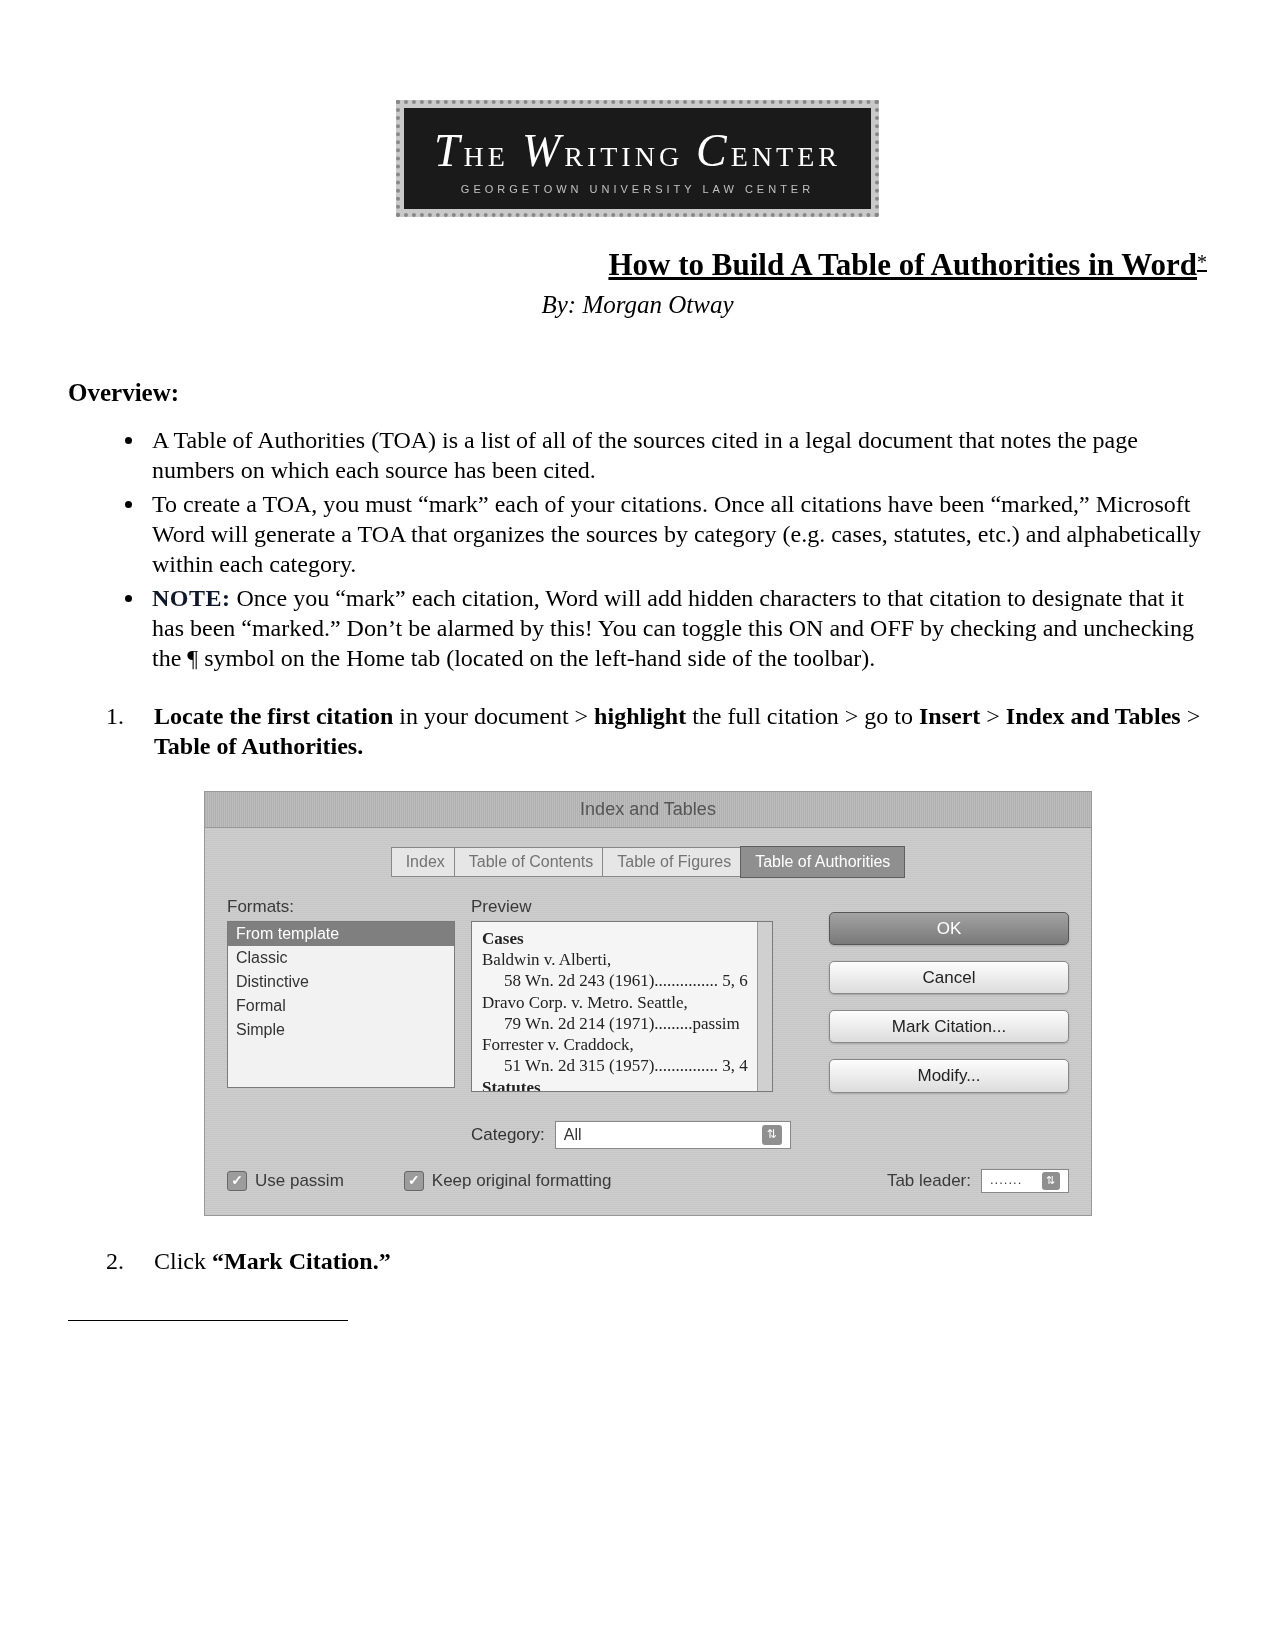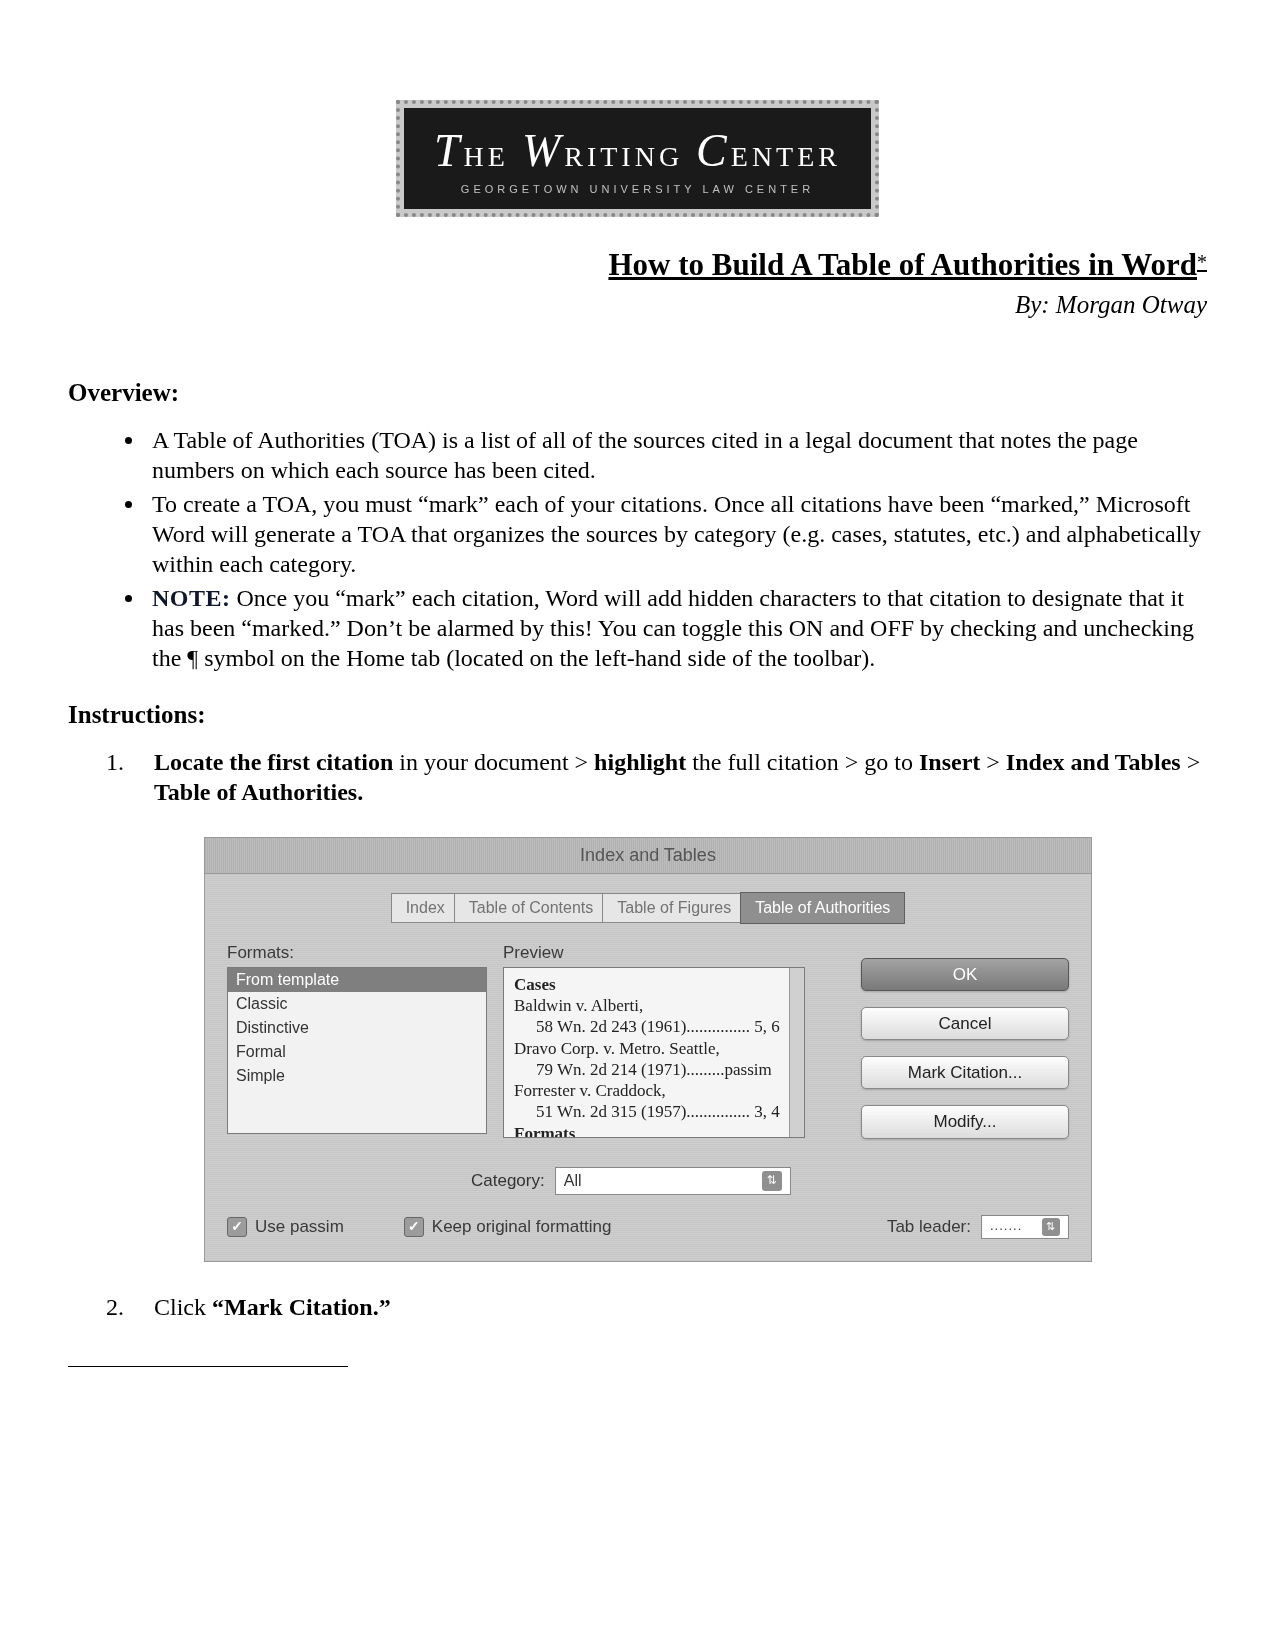--- a/index.html
+++ b/index.html
@@ -54,21 +54,21 @@
     font-weight: bold;
     text-decoration: underline;
     display: inline;
   }
   .asterisk {
     font-size: 20px;
     vertical-align: super;
     text-decoration: underline;
   }
   .byline {
-    text-align: right;
+    text-align: center;
     font-style: italic;
     font-size: 25px;
     margin-bottom: 60px;
   }
   .section-heading {
     font-weight: bold;
     font-size: 25px;
     margin: 20px 0 18px 0;
   }
   ul.bullets {
@@ -135,21 +135,21 @@
     background: #8a8f97;
     color: #fff;
     border-color: #5a5f67;
     padding: 5px 14px;
   }
   .dlg-row {
     display: flex;
     gap: 16px;
     align-items: flex-start;
   }
-  .dlg-col-formats { width: 260px; }
+  .dlg-col-formats { width: 228px; }
   .dlg-col-preview { width: 302px; }
   .dlg-col-buttons { flex: 1; padding-left: 40px; }
   .dlg-label {
     font-size: 17px;
     margin-bottom: 4px;
     color: #3a3a3a;
   }
   .formats-list {
     background: #f2f2f2;
     border: 1px solid #7a7a7a;
@@ -323,21 +323,20 @@
   <div class="byline">By: Morgan Otway</div>
 
   <div class="section-heading">Overview:</div>
 
   <ul class="bullets">
     <li><span>A Table of Authorities (TOA) is a list of all of the sources cited in a legal document that notes the page numbers on which each source has been cited.</span></li>
     <li><span>To create a TOA, you must “mark” each of your citations. Once all citations have been “marked,” Microsoft Word will generate a TOA that organizes the sources by category (e.g. cases, statutes, etc.) and alphabetically within each category.</span></li>
     <li><span class="noteword">NOTE:</span> <span>Once you “mark” each citation, Word will add hidden characters to that citation to designate that it has been “marked.” Don’t be alarmed by this! You can toggle this ON and OFF by checking and unchecking the ¶ symbol on the Home tab (located on the left-hand side of the toolbar).</span></li>
   </ul>
 
-  <div class="section-heading">Instructions:</div>
 
   <ol class="steps">
     <li>
       <span class="bold">Locate the first citation</span><span> in your document &gt; </span><span class="bold">highlight</span><span> the full citation &gt; go to </span><span class="bold">Insert</span><span> &gt; </span><span class="bold">Index and Tables</span><span> &gt; </span><span class="bold">Table of Authorities.</span>
 
       
       <div class="dialog-shot">
         <div class="dlg-title">Index and Tables</div>
         <div class="dlg-body">
 
@@ -360,21 +359,21 @@
             <div class="dlg-col-preview">
               <div class="dlg-label">Preview</div>
               <div class="preview-box">
                 <div class="phead">Cases</div>
                 <div class="pline">Baldwin v. Alberti,</div>
                 <div class="pline indent">58 Wn. 2d 243 (1961)............... 5, 6</div>
                 <div class="pline">Dravo Corp. v. Metro. Seattle,</div>
                 <div class="pline indent">79 Wn. 2d 214 (1971).........passim</div>
                 <div class="pline">Forrester v. Craddock,</div>
                 <div class="pline indent">51 Wn. 2d 315 (1957)............... 3, 4</div>
-                <div class="phead">Formats</div>
+                <div class="phead">Statutes</div>
                 <div class="preview-scroll"></div>
               </div>
             </div>
 
             <div class="dlg-col-buttons">
               <div class="dlg-button primary">OK</div>
               <div class="dlg-button">Cancel</div>
               <div class="dlg-button">Mark Citation...</div>
               <div class="dlg-button">Modify...</div>
             </div>

